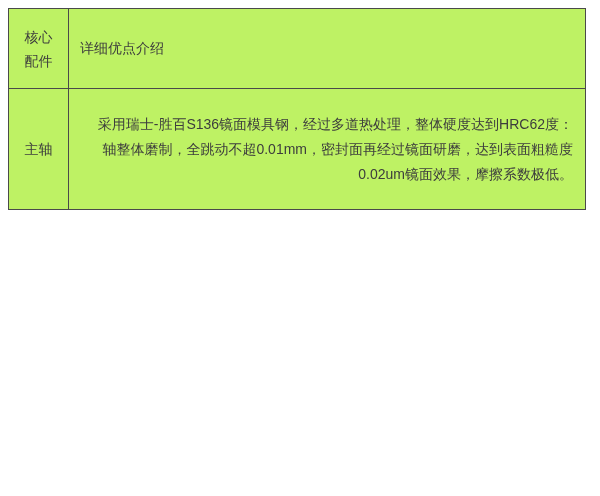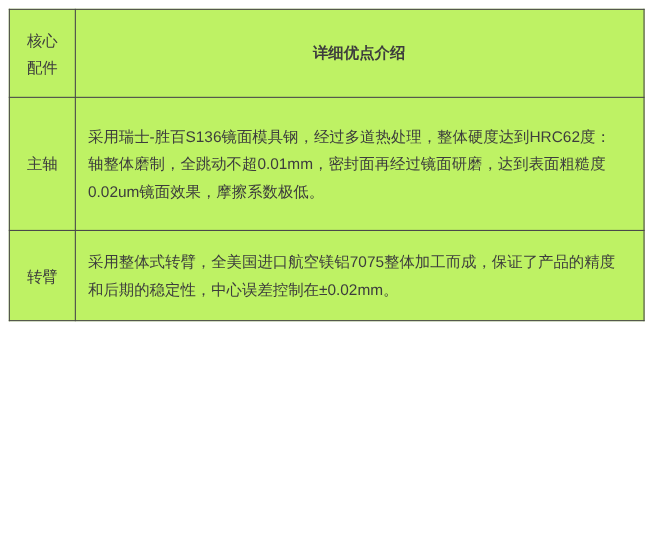--- a/index.html
+++ b/index.html
@@ -32,25 +32,24 @@
   td.part-col {
     width: 60px;
     text-align: center;
     padding: 2px 4px;
     line-height: 24px;
     white-space: pre-line;
   }
   td.desc-col {
     padding: 6px 12px 6px 11px;
     line-height: 25px;
-    text-align: left;
+    text-align: right;
   }
   td.desc-col.center {
-    text-align: center;
-    font-weight: bold;
+    text-align: left;
   }
   tr.row-header  { height: 80px; }
   tr.row-1       { height: 121px; }
   tr.row-2       { height: 83px; }
   tr.row-3       { height: 38px; }
   tr.row-4       { height: 82px; }
   tr.row-5       { height: 78px; }
 </style>
 </head>
 <body>
@@ -60,19 +59,15 @@
     <tbody>
       <tr class="row-header">
         <td class="part-col">核心
 配件</td>
         <td class="desc-col center">详细优点介绍</td>
       </tr>
       <tr class="row-1">
         <td class="part-col">主轴</td>
         <td class="desc-col">采用瑞士-胜百S136镜面模具钢，经过多道热处理，整体硬度达到HRC62度：　轴整体磨制，全跳动不超0.01mm，密封面再经过镜面研磨，达到表面粗糙度0.02um镜面效果，摩擦系数极低。</td>
       </tr>
-      <tr class="row-4">
-        <td class="part-col">转臂</td>
-        <td class="desc-col">采用整体式转臂，全美国进口航空镁铝7075整体加工而成，保证了产品的精度和后期的稳定性，中心误差控制在±0.02mm。</td>
-      </tr>
     </tbody>
   </table>
 </div>
 
 </body></html>

